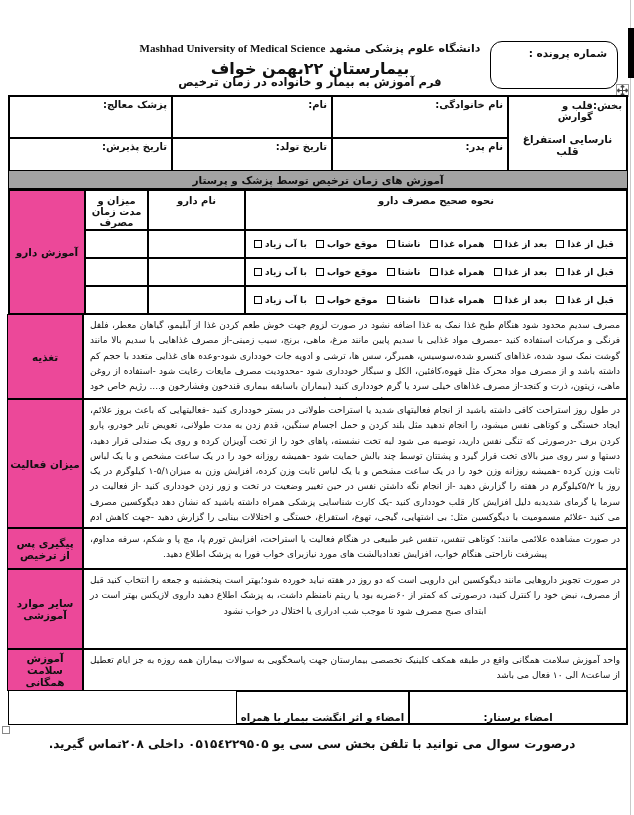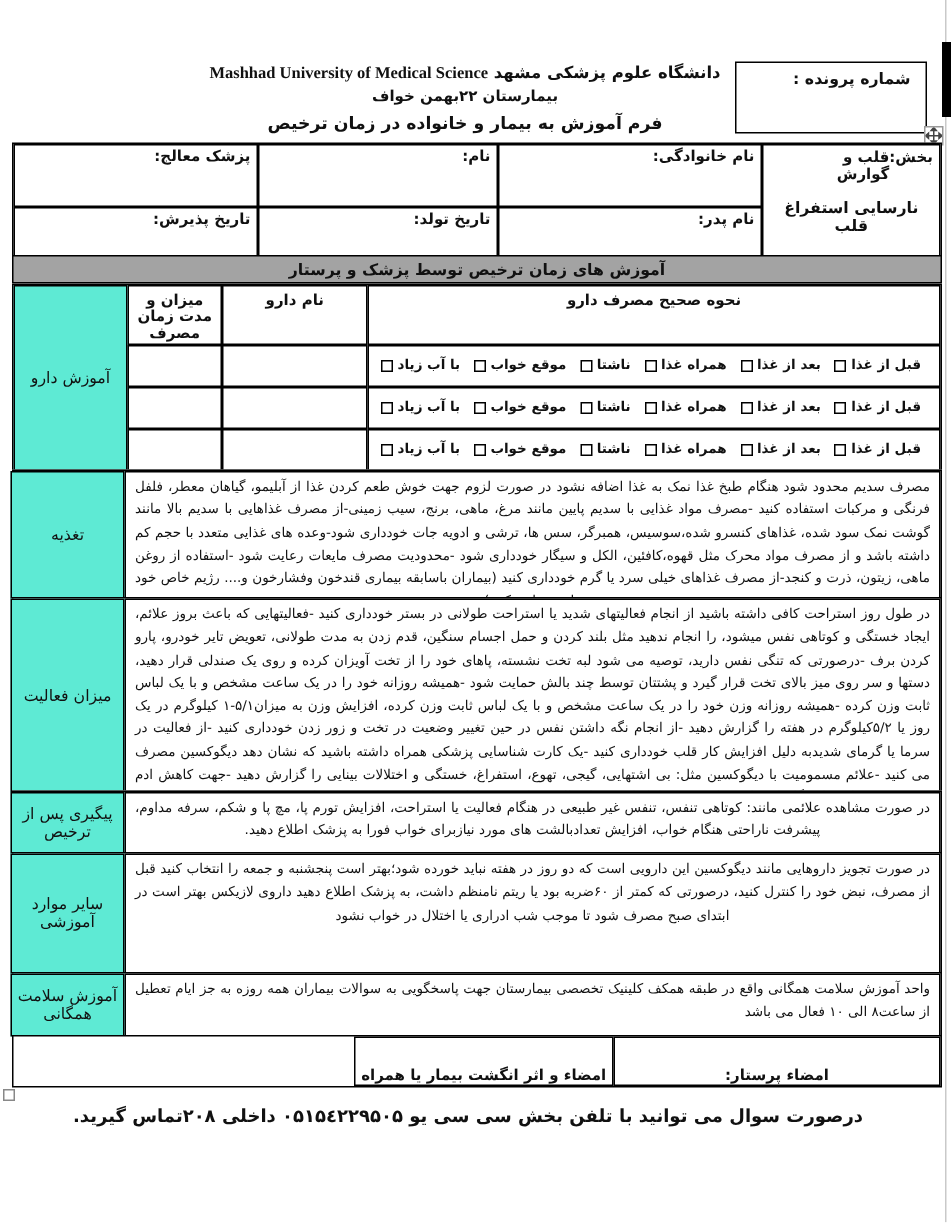--- a/index.html
+++ b/index.html
@@ -2,40 +2,40 @@
 <html lang="fa" dir="rtl"><head>
 <meta charset="utf-8">
 <style>
   * { margin:0; padding:0; box-sizing:border-box; }
   html,body { background:#fff; }
   body { font-family:"DejaVu Sans", sans-serif; color:#111; }
   #page { position:relative; width:634px; height:815px; background:#fff; overflow:hidden; direction:rtl; }
 
   
   .case-box { position:absolute; left:490px; top:41px; width:128px; height:48px;
-    border:1.6px solid #000; border-radius:0; font-size:10.5px; font-weight:700;
+    border:1.6px solid #000; border-radius:12px; font-size:10.5px; font-weight:700;
     padding:5px 10px 0 0; }
   .move-handle { position:absolute; left:616px; top:84px; width:13px; height:13px;
     border:1px solid #999; background:#fff; display:flex; align-items:center; justify-content:center; }
   .scroll-line { position:absolute; left:630px; top:0; width:1px; height:815px; background:#c9c9c9; }
   .scroll-thumb { position:absolute; left:628px; top:28px; width:6px; height:50px; background:#000; }
 
   
   .hdr { position:absolute; left:0; width:620px; text-align:center; }
   .hdr1 { top:42px; font-size:11px; font-weight:700; }
   .hdr1 .en { font-family:"Liberation Serif", serif; font-weight:700; direction:ltr; unicode-bidi:embed; }
-  .hdr2 { top:59px; font-size:10px; font-weight:700; }
+  .hdr2 { top:59px; font-size:16px; font-weight:700; }
   .hdr3 { top:75px; font-size:11.5px; font-weight:700; }
 
   
   .tbl { position:absolute; display:grid; border:0.8px solid #000; background:#fff; }
   .cell { border:0.8px solid #000; overflow:hidden; }
   .lbl { font-size:10px; font-weight:700; padding:2px 4px 0 0; }
-  .graycell { background:#5eead4; display:flex; align-items:center; justify-content:center;
-    text-align:center; font-weight:400; font-size:10.5px; padding:2px; }
+  .graycell { background:#ec4899; display:flex; align-items:center; justify-content:center;
+    text-align:center; font-weight:700; font-size:10.5px; padding:2px; }
 
   
   .info-tbl { left:8px; top:95px; width:620px; grid-template-columns:119px 176px 160px 163px; grid-template-rows:42px 33px; }
   .ward-cell { grid-row:1 / span 2; padding:3px 4px; font-size:10px; }
   .ward-line { display:flex; font-weight:700; }
   .ward-val { margin:0 auto; padding-left:28px; }
   .diag { text-align:center; font-weight:700; font-size:10.5px; margin-top:11px; }
 
   
   .edu-title { left:8px; top:170px; width:620px; height:19px; position:absolute;

